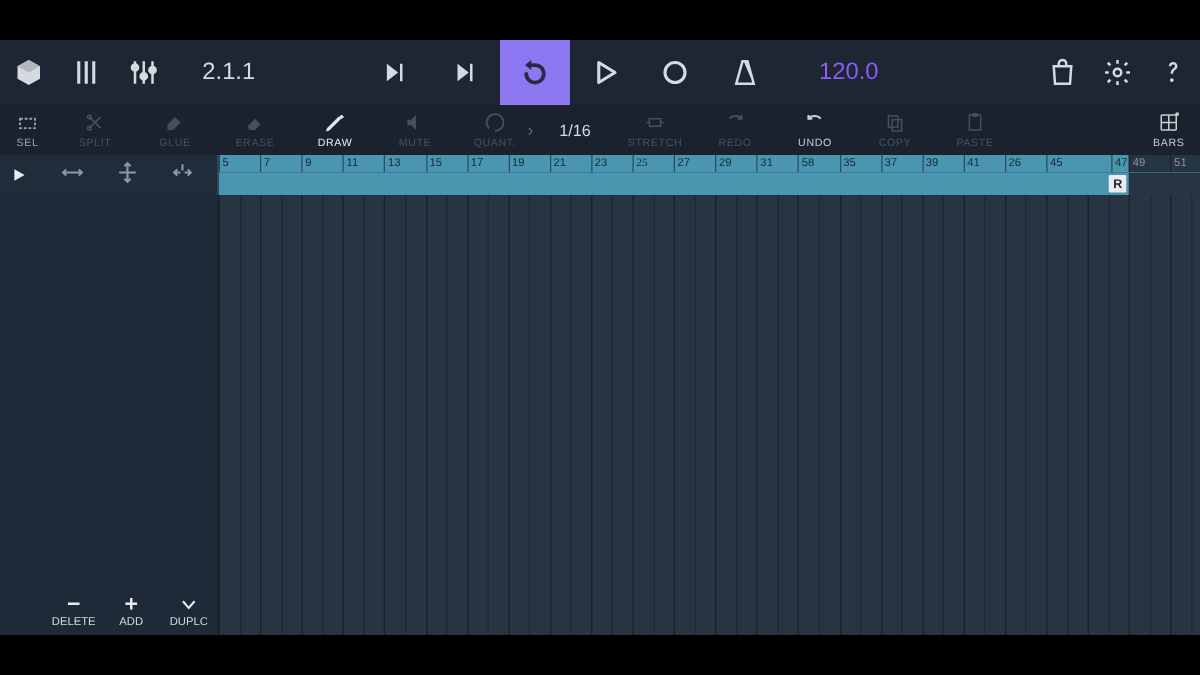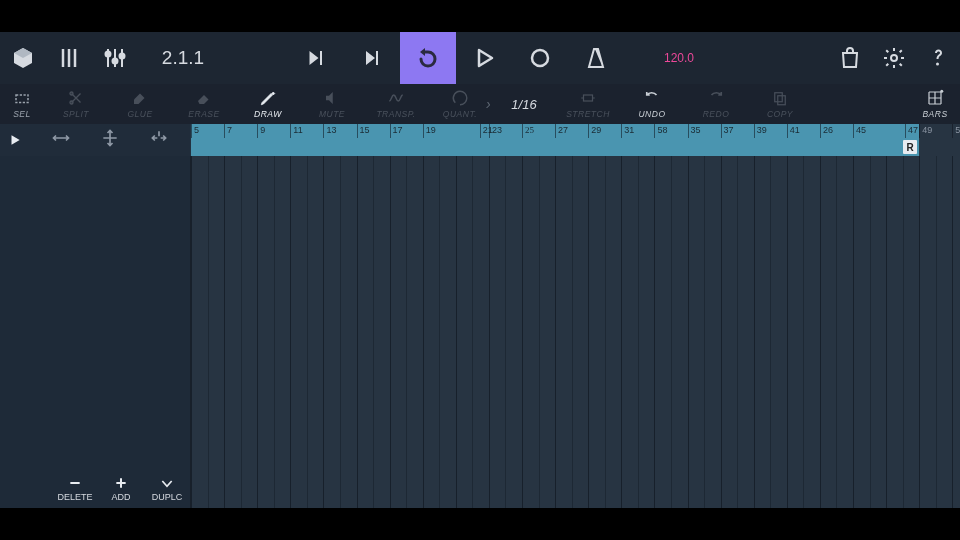--- a/index.html
+++ b/index.html
@@ -41,34 +41,33 @@
   }
   .tb-position {
     flex: 0 0 90px;
     font-size: 19px;
     font-weight: 500;
     color: #d6dae0;
     text-align: center;
   }
   .tb-tempo {
     flex: 0 0 110px;
-    font-size: 12px;
+    font-size: 19px;
     font-weight: 500;
-    color: #ec4899;
+    color: #8b5cf6;
     text-align: center;
   }
   .tb-icon { width: 24px; height: 24px; }
   .tb-ic-hex { width: 24px; height: 24px; }
   
   .toolrow {
     height: 40px;
     background: #1b222e;
     display: flex;
     align-items: stretch;
-    font-style: italic;
   }
   .tool {
     flex: 0 0 64px;
     display: flex;
     flex-direction: column;
     align-items: center;
     justify-content: center;
     gap: 2px;
   }
   .tool-lbl {
@@ -132,21 +131,21 @@
   }
   .edit-cell svg { width:20px; height:20px; stroke:#8f99a6; fill:none; stroke-width:2;}
   .left-body { flex:1; background:#1e2a38; }
   .left-bottom {
     height: 40px;
     background:#1e2a38;
     display:flex;
     align-items:center;
     justify-content:flex-start;
     gap: 0;
-    padding-left: 52px;
+    padding-left: 36px;
   }
   .lb-btn {
     width: 46px;
     display:flex;
     flex-direction:column;
     align-items:center;
     gap:1px;
   }
   .lb-btn svg { width:16px; height:16px; }
   .lb-lbl { font-size:9px; color:#d6dae0; }
@@ -339,59 +338,60 @@
       <span class="tool-lbl">DRAW</span>
     </div>
     <div class="tool tool-dim">
       <svg viewBox="0 0 24 24">
           <path fill="#9ba3ad" d="M4 9v6h4l5 5V4L8 9H4z"></path>
         </svg>
       <span class="tool-lbl">MUTE</span>
     </div>
     <div class="tool tool-dim">
       <svg viewBox="0 0 24 24">
-          <path fill="none" stroke="#9ba3ad" stroke-width="2" d="M3 16c3 0 3-8 6-8s3 8 6 8 3-8 6-8"></path>
-        </svg>
-      <span class="tool-lbl">TRANSP.</span>
-    </div>
-    <div class="tool tool-dim">
-      <svg viewBox="0 0 24 24">
           <path fill="#9ba3ad" d="M12 2a10 10 0 00-7 17l1.4-1.4A8 8 0 1112 20v2a10 10 0 000-20z"></path>
         </svg>
       <span class="tool-lbl">QUANT.</span>
     </div>
     <div class="snap-wrap">
       <span class="snap-caret">›</span>
       <span>1/16</span>
     </div>
     <div class="tool tool-dim">
       <svg viewBox="0 0 24 24">
           <rect x="6" y="8" width="12" height="8" fill="none" stroke="#9ba3ad" stroke-width="1.6"></rect>
           <path stroke="#9ba3ad" stroke-width="1.6" d="M3 12h3M18 12h3"></path>
         </svg>
       <span class="tool-lbl">STRETCH</span>
     </div>
+    <div class="tool tool-dim">
+      <svg viewBox="0 0 24 24">
+          <path fill="none" stroke="#9ba3ad" stroke-width="2.2" d="M15 8h4V4M19 8c-3-4-10-4-13 0"></path>
+        </svg>
+      <span class="tool-lbl">REDO</span>
+    </div>
     <div class="tool">
       <svg viewBox="0 0 24 24">
           <path fill="none" stroke="#c8ced4" stroke-width="2.2" d="M9 8H5V4M5 8c3-4 10-4 13 0"></path>
         </svg>
       <span class="tool-lbl" style="color:#c8ced4">UNDO</span>
-    </div>
-    <div class="tool tool-dim">
-      <svg viewBox="0 0 24 24">
-          <path fill="none" stroke="#9ba3ad" stroke-width="2.2" d="M15 8h4V4M19 8c-3-4-10-4-13 0"></path>
-        </svg>
-      <span class="tool-lbl">REDO</span>
     </div>
     <div class="tool tool-dim">
       <svg viewBox="0 0 24 24">
           <rect x="5" y="5" width="10" height="12" fill="none" stroke="#9ba3ad" stroke-width="1.6"></rect>
           <rect x="9" y="9" width="10" height="12" fill="none" stroke="#9ba3ad" stroke-width="1.6"></rect>
         </svg>
       <span class="tool-lbl">COPY</span>
+    </div>
+    <div class="tool tool-dim">
+      <svg viewBox="0 0 24 24">
+          <rect x="6" y="4" width="12" height="16" fill="none" stroke="#9ba3ad" stroke-width="1.6"></rect>
+          <rect x="9" y="2" width="6" height="4" fill="#9ba3ad"></rect>
+        </svg>
+      <span class="tool-lbl">PASTE</span>
     </div>
     <div class="tool-spacer"></div>
     <div class="tool tool-bars">
       <svg viewBox="0 0 24 24">
           <path stroke="#c8ced4" stroke-width="1.6" d="M4 4h16M4 12h16M4 20h16M4 4v16M12 4v16M20 4v16"></path>
           <circle cx="21" cy="3" r="2" fill="#c8ced4"></circle>
         </svg>
       <span class="tool-lbl" style="color:#c8ced4">BARS</span>
     </div>
   </div>
@@ -443,21 +443,21 @@
       <div class="ruler" id="ruler">
         <div class="ruler-dark" id="ruler-dark" style="width: calc(100% - 728.2px);"></div>
       <div class="tick" style="left: 0px;">5</div>
           <div class="tick" style="left: 33.1px;">7</div>
           <div class="tick" style="left: 66.2px;">9</div>
           <div class="tick" style="left: 99.3px;">11</div>
           <div class="tick" style="left: 132.4px;">13</div>
           <div class="tick" style="left: 165.5px;">15</div>
           <div class="tick" style="left: 198.6px;">17</div>
           <div class="tick" style="left: 231.7px;">19</div>
-          <div class="tick" style="left: 264.8px; margin-left: 24px;">21</div>
+          <div class="tick" style="left: 264.8px;">21</div>
           <div class="tick" style="left: 297.9px;">23</div>
           <div class="tick" style="left: 331px; font-family: Liberation Serif, serif;">25</div>
           <div class="tick" style="left: 364.1px;">27</div>
           <div class="tick" style="left: 397.2px;">29</div>
           <div class="tick" style="left: 430.3px;">31</div>
           <div class="tick" style="left: 463.4px;">58</div>
           <div class="tick" style="left: 496.5px;">35</div>
           <div class="tick" style="left: 529.6px;">37</div>
           <div class="tick" style="left: 562.7px;">39</div>
           <div class="tick" style="left: 595.8px;">41</div>

